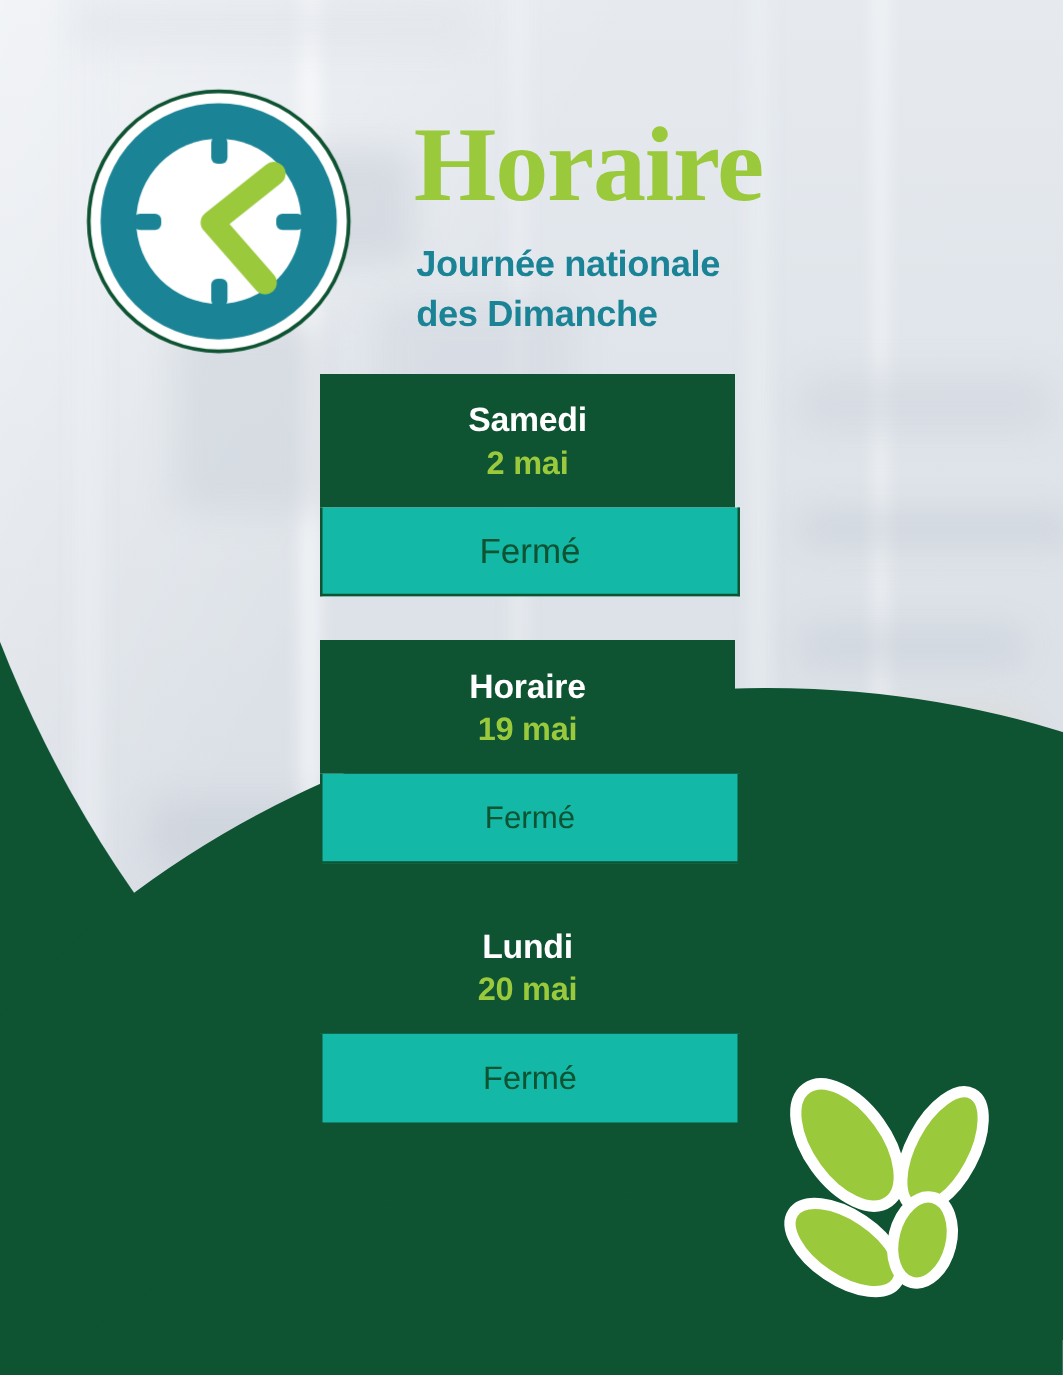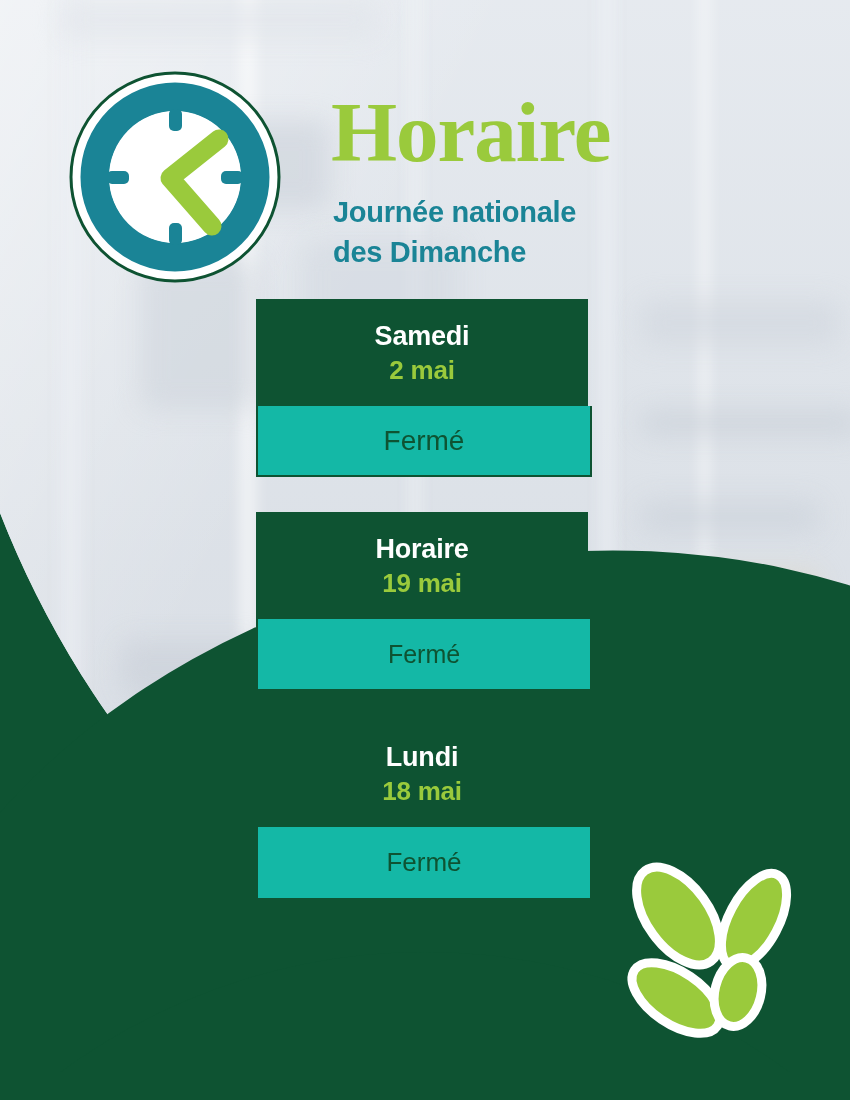--- a/index.html
+++ b/index.html
@@ -215,21 +215,21 @@
     <div class="head">
       <div class="day">Horaire</div>
       <div class="date">19 mai</div>
     </div>
     <div class="body">Fermé</div>
   </div>
 
   <div class="card" id="card-2">
     <div class="head">
       <div class="day">Lundi</div>
-      <div class="date">18 mai</div>
+      <div class="date">20 mai</div>
     </div>
     <div class="body">Fermé</div>
   </div>
 
   <div class="butterfly">
     <svg viewBox="0 0 196 196" width="196" height="196">
       <g>
         <ellipse cx="62" cy="58" rx="31" ry="56" fill="#9ACA3C" stroke="#ffffff" stroke-width="9" transform="rotate(-36 62 58)"></ellipse>
         <ellipse cx="138" cy="62" rx="25" ry="51" fill="#9ACA3C" stroke="#ffffff" stroke-width="9" transform="rotate(28 138 62)"></ellipse>
         <ellipse cx="60" cy="140" rx="26" ry="50" fill="#9ACA3C" stroke="#ffffff" stroke-width="9" transform="rotate(-56 60 140)"></ellipse>

